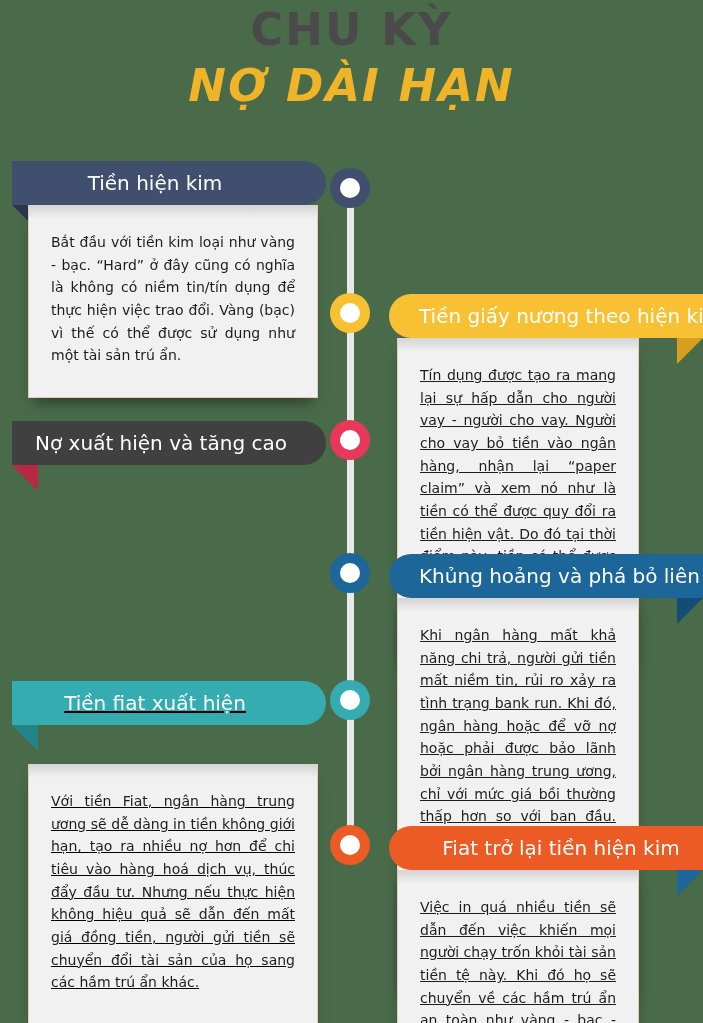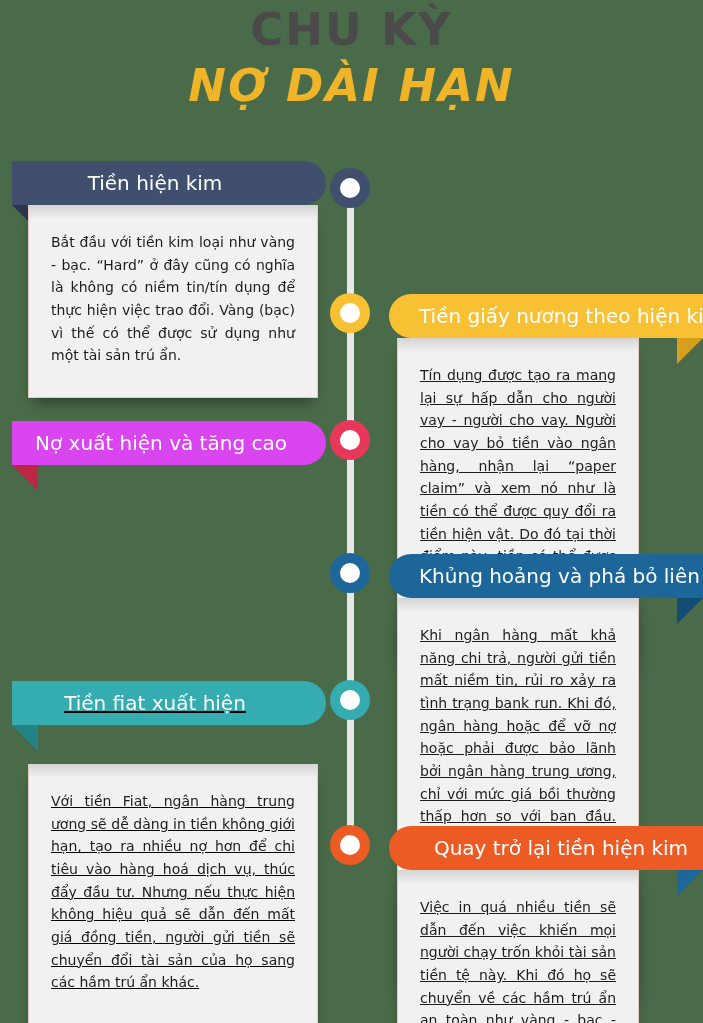--- a/index.html
+++ b/index.html
@@ -128,33 +128,33 @@
         <div class="card-header" style="background: rgb(63, 79, 109);">Tiền hiện kim</div>
         <div class="fold" style="border-top-color: rgb(44, 55, 79);"></div>
         <div class="card-body" style="min-height: 120px;">Bắt đầu với tiền kim loại như vàng - bạc. “Hard” ở đây cũng có nghĩa là không có niềm tin/tín dụng để thực hiện việc trao đổi. Vàng (bạc) vì thế có thể được sử dụng như một tài sản trú ẩn.</div>
       </div>
       <div class="card right" style="top: 294px;">
         <div class="card-header" style="background: rgb(248, 193, 51);">Tiền giấy nương theo hiện kim</div>
         <div class="fold" style="border-top-color: rgb(215, 159, 28);"></div>
         <div class="card-body" style="min-height: 150px;">Tín dụng được tạo ra mang lại sự hấp dẫn cho người vay - người cho vay. Người cho vay bỏ tiền vào ngân hàng, nhận lại “paper claim” và xem nó như là tiền có thể được quy đổi ra tiền hiện vật. Do đó tại thời điểm này, tiền có thể được coi như liên kết với kim loại dự trữ, ở đây có thể là vàng - bạc</div>
       </div>
       <div class="card left" style="top: 421px;">
-        <div class="card-header" style="background: #d946ef; padding-left: 12px;">Nợ xuất hiện và tăng cao</div>
+        <div class="card-header" style="background: #404040; padding-left: 12px;">Nợ xuất hiện và tăng cao</div>
         <div class="fold" style="border-top-color: rgb(185, 39, 69);"></div>
       </div>
       <div class="card right" style="top: 554px;">
         <div class="card-header" style="background: rgb(28, 102, 153);">Khủng hoảng và phá bỏ liên kết</div>
         <div class="fold" style="border-top-color: rgb(19, 76, 116);"></div>
         <div class="card-body" style="min-height: 162px;">Khi ngân hàng mất khả năng chi trả, người gửi tiền mất niềm tin, rủi ro xảy ra tình trạng bank run. Khi đó, ngân hàng hoặc để vỡ nợ hoặc phải được bảo lãnh bởi ngân hàng trung ương, chỉ với mức giá bồi thường thấp hơn so với ban đầu. Sau cùng, ngân hàng trung ương sẽ có xu hướng chọn việc phá bỏ liên kết với hard money thay vì để hiện trạng vỡ nợ, khủng hoảng tăng cao.</div>
       </div>
       <div class="card left" style="top: 681px; text-decoration: underline;">
         <div class="card-header" style="background: rgb(53, 172, 176);">Tiền fiat xuất hiện</div>
         <div class="fold" style="border-top-color: rgb(35, 132, 136);"></div>
         <div class="card-body" style="min-height: 140px; margin-top: 39px;">Với tiền Fiat, ngân hàng trung ương sẽ dễ dàng in tiền không giới hạn, tạo ra nhiều nợ hơn để chi tiêu vào hàng hoá dịch vụ, thúc đẩy đầu tư. Nhưng nếu thực hiện không hiệu quả sẽ dẫn đến mất giá đồng tiền, người gửi tiền sẽ chuyển đổi tài sản của họ sang các hầm trú ẩn khác.</div>
       </div>
       <div class="card right" style="top: 826px;">
-        <div class="card-header" style="background: rgb(236, 91, 36);">Quay trở lại tiền hiện kim</div>
+        <div class="card-header" style="background: rgb(236, 91, 36);">Fiat trở lại tiền hiện kim</div>
         <div class="fold" style="border-top-color: rgb(28, 102, 153);"></div>
         <div class="card-body" style="min-height: 155px;">Việc in quá nhiều tiền sẽ dẫn đến việc khiến mọi người chạy trốn khỏi tài sản tiền tệ này. Khi đó họ sẽ chuyển về các hầm trú ẩn an toàn như vàng - bạc - chứng khoán. Khi sự mất giá và vỡ nợ trở nên căng thẳng, hệ thống tiền - tín dụng vỡ nát, chính phủ buộc phải quay trở lại trạng thái tiền hiện kim ban đầu để xây dựng lại niềm tin.</div>
       </div>
     </div>
 
 </div>
 
 </body></html>

